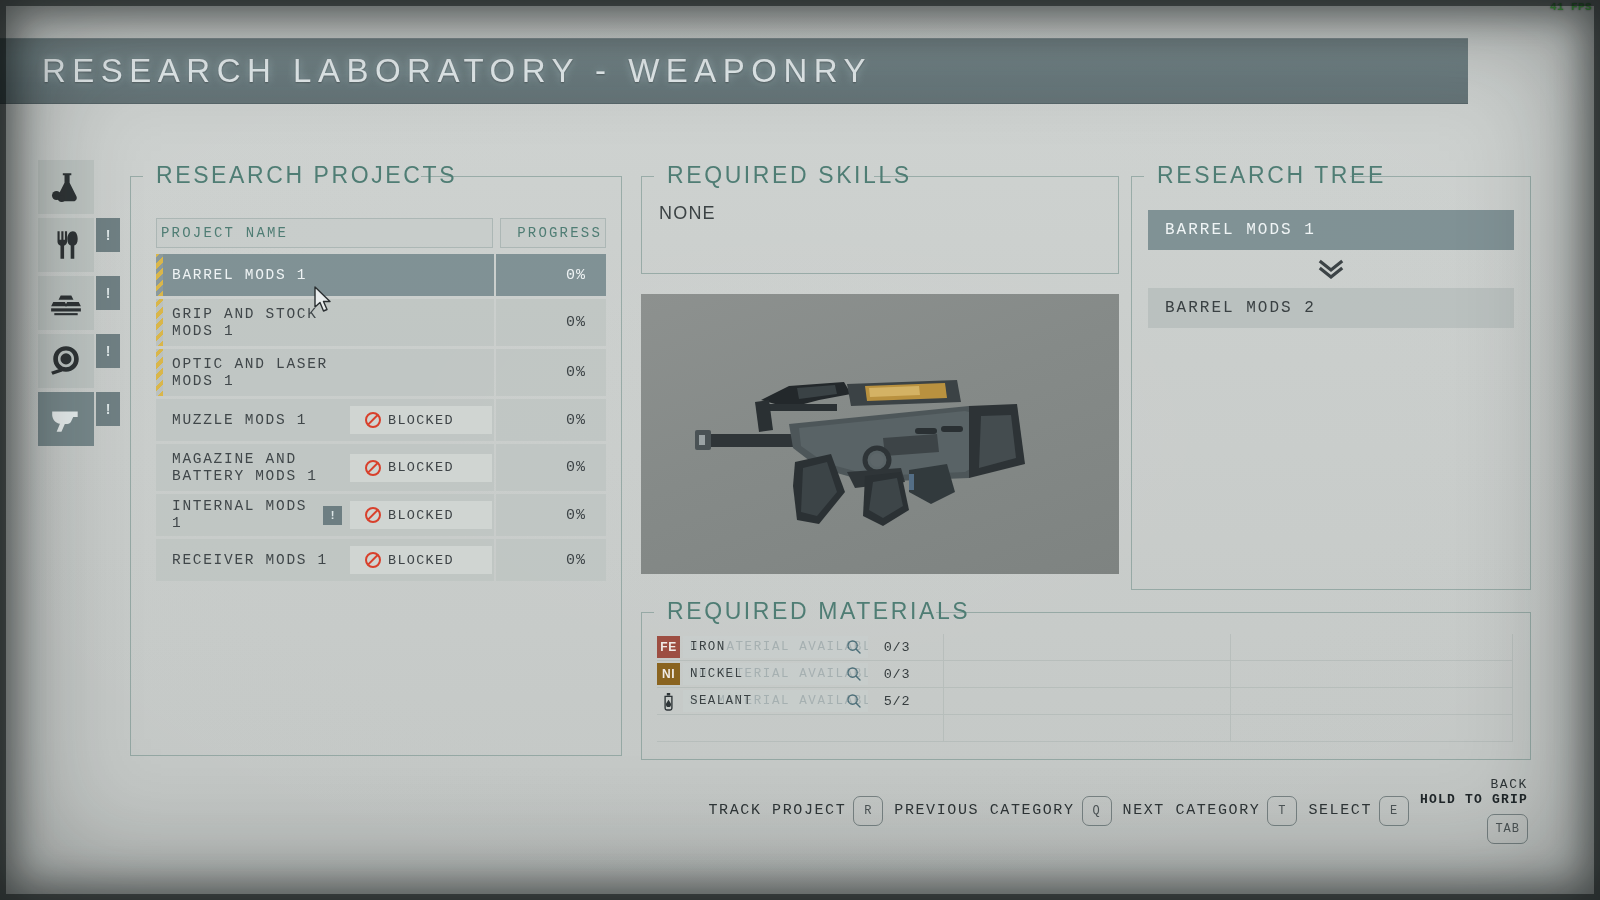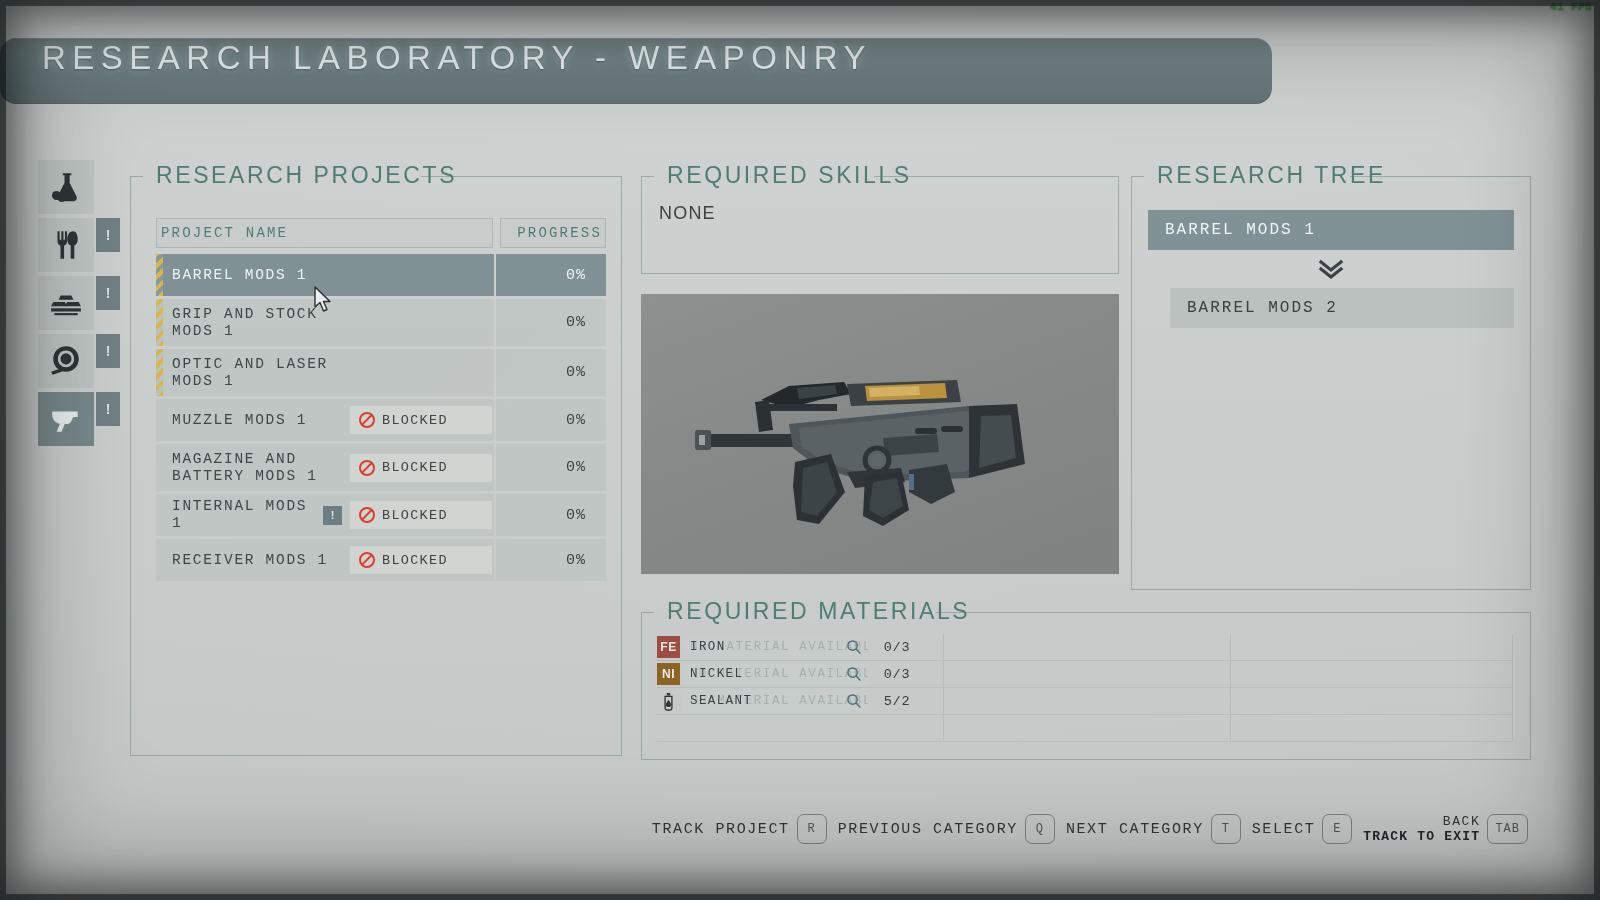--- a/index.html
+++ b/index.html
@@ -38,29 +38,29 @@
     color: #4fc24a;
     font-size: 11px; font-weight: bold;
     letter-spacing: 0.4px;
     text-shadow: 0 0 2px rgba(0,0,0,0.5);
     z-index: 55;
   }
 
   
   .titlebar {
     position: absolute; left: 0; top: 38px;
-    width: 1272px; height: 66px;
+    width: 1468px; height: 66px;
     background: linear-gradient(180deg,
       rgba(92,110,114,0.82) 0%,
       rgba(104,122,126,0.90) 28%,
       rgba(96,114,118,0.92) 72%,
       rgba(84,100,104,0.86) 100%);
     border-top: 1px solid rgba(175,190,192,0.35);
     border-bottom: 1px solid rgba(60,74,78,0.45);
-    display: flex; align-items: flex-start; border-radius: 16px;
+    display: flex; align-items: center;
   }
   .titlebar .title {
     margin-left: 42px;
     font-family: "Liberation Sans", sans-serif;
     font-size: 33px;
     font-weight: 300;
     letter-spacing: 6.5px;
     color: #e6edef;
     text-shadow: 0 0 9px rgba(210,235,240,0.45), 0 1px 2px rgba(0,0,0,0.35);
   }
@@ -170,21 +170,21 @@
     font-size: 11px; font-weight: bold;
     display: flex; align-items: center; justify-content: center;
     margin-left: auto; margin-right: 8px;
     flex: none;
   }
   .blocked {
     margin-left: auto; margin-right: 2px;
     width: 142px; height: 28px;
     background: rgba(209,214,212,0.90);
     display: flex; align-items: center; gap: 7px;
-    padding-left: 9px;
+    padding-left: 15px;
     flex: none;
   }
   .blocked .no-sym {
     width: 16px; height: 16px; border-radius: 50%;
     border: 2.4px solid #d8402c; position: relative; flex: none;
   }
   .blocked .no-sym::after {
     content: ""; position: absolute;
     left: 50%; top: 50%; width: 15px; height: 2.4px;
     background: #d8402c;
@@ -228,21 +228,21 @@
   #tree-panel .panel-box.topgap::after { width: 180px; }
   .tree-inner { position: absolute; left: 17px; top: 34px; right: 17px; }
   .tree-node {
     height: 40px;
     display: flex; align-items: center;
     padding-left: 17px;
     font-family: "Liberation Mono", monospace;
     font-size: 16px; letter-spacing: 2px;
   }
   .tree-node.current { background: rgba(122,140,144,0.92); color: #eff4f5; }
-  .tree-node.next    { background: rgba(181,189,187,0.80); color: #3a4143; margin-left: 22px; }
+  .tree-node.next    { background: rgba(181,189,187,0.80); color: #3a4143; }
   .tree-arrow {
     height: 38px; display: flex; align-items: center; justify-content: center;
     color: #41484a;
   }
   .tree-arrow svg { width: 26px; height: 20px; }
 
   
   #materials-panel { left: 641px; top: 612px; width: 890px; height: 148px; }
   #materials-panel .panel-box.topgap::after { width: 594px; }
 
@@ -311,21 +311,21 @@
   .hint-label {
     font-size: 15px; letter-spacing: 1.6px; color: #2f3638;
   }
   .keycap {
     min-width: 30px; height: 30px; padding: 0 7px;
     border: 1.4px solid rgba(95,108,110,0.75);
     border-radius: 7px;
     display: flex; align-items: center; justify-content: center;
     font-size: 12px; letter-spacing: 1px; color: #4d5557;
   }
-  .hint.stacked { align-items: flex-end; gap: 7px; }
+  .hint.stacked { flex-direction: column; align-items: flex-end; gap: 7px; }
   .hint .stack {
     display: flex; flex-direction: column; align-items: flex-end; line-height: 15px;
   }
   .hint .stack .top { font-size: 13px; letter-spacing: 1.6px; color: #2f3638; }
   .hint .stack .bot { font-size: 13px; letter-spacing: 1.2px; color: #20272a; font-weight: bold; }
 
   
   .cursor { position: absolute; left: 314px; top: 286px; z-index: 50; }
   .cursor svg { width: 20px; height: 28px; display: block; }
 </style>
@@ -640,21 +640,21 @@
         <div class="hint-label">NEXT CATEGORY</div>
         <div class="keycap">T</div>
       </div>
       <div class="hint">
         <div class="hint-label">SELECT</div>
         <div class="keycap">E</div>
       </div>
       <div class="hint stacked">
         <div class="stack">
           <div class="top">BACK</div>
-          <div class="bot">TRACK TO EXIT</div>
+          <div class="bot">HOLD TO GRIP</div>
         </div>
         <div class="keycap">TAB</div>
       </div>
     </div>
 
   <div class="cursor">
     <svg viewBox="0 0 20 28">
       <path d="M1 1 L1 21 L6 16.5 L9.5 25 L13 23.5 L9.5 15.5 L16 15.5 Z" fill="#e9eded" stroke="#2a2f31" stroke-width="1.4" stroke-linejoin="round"></path>
     </svg>
   </div>

